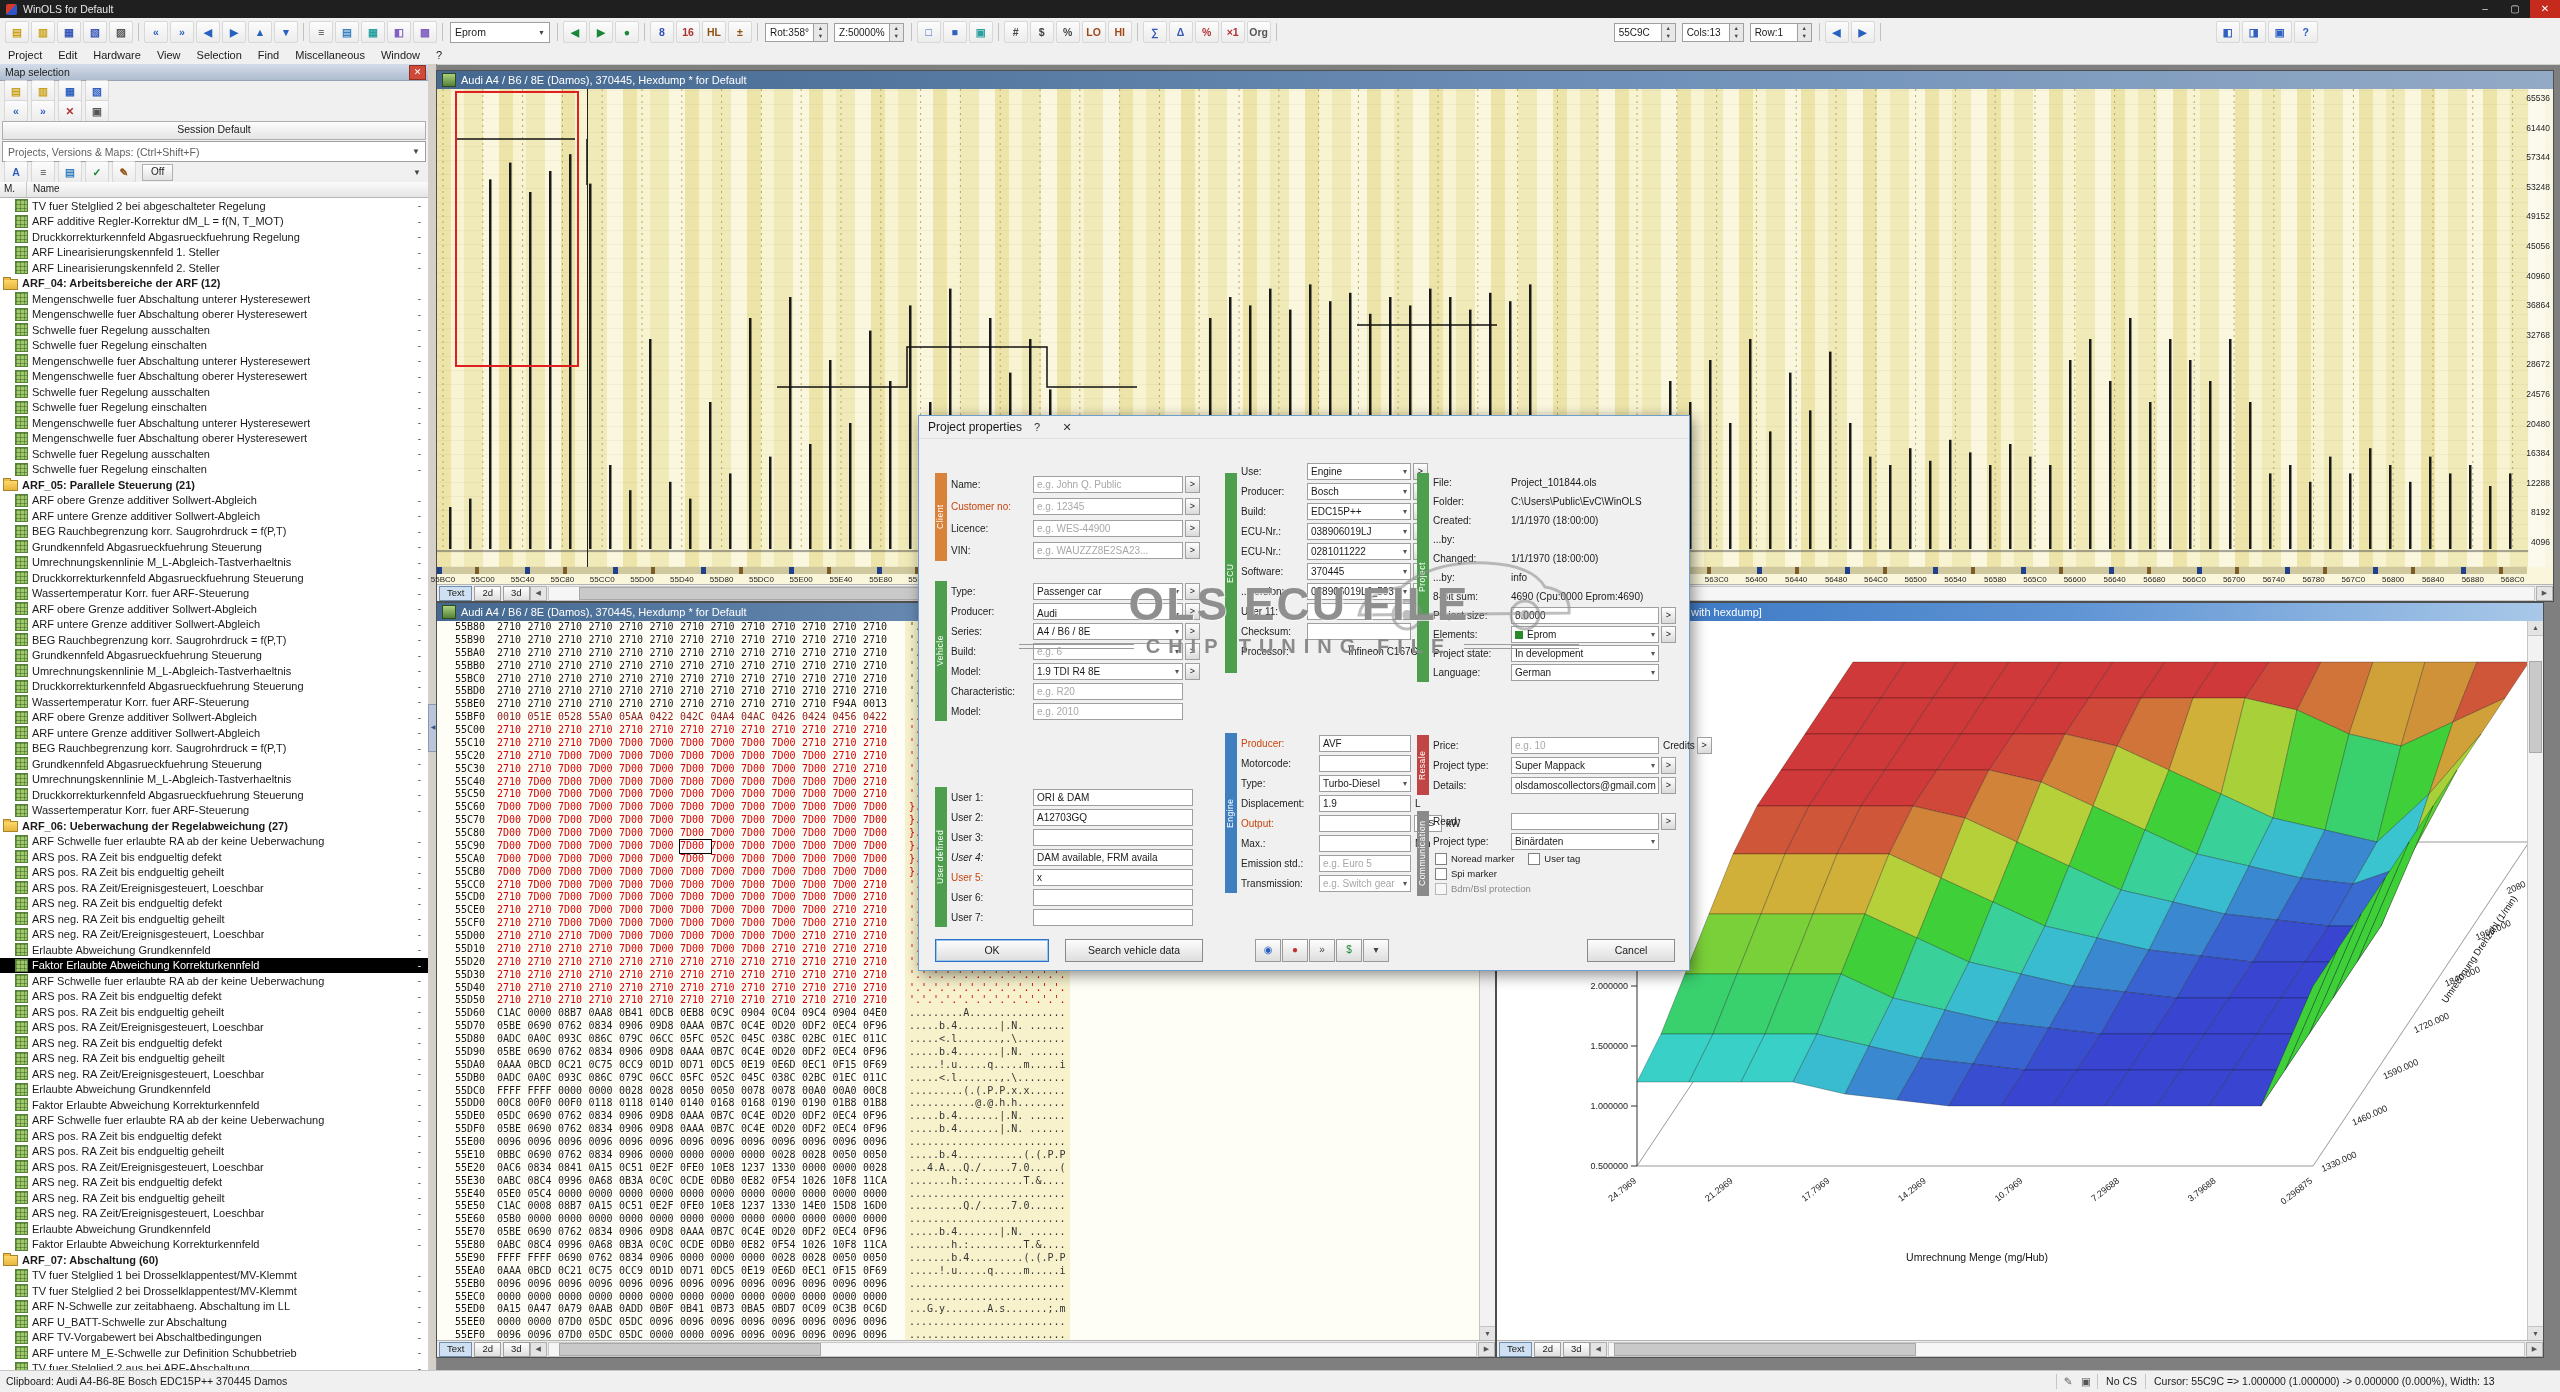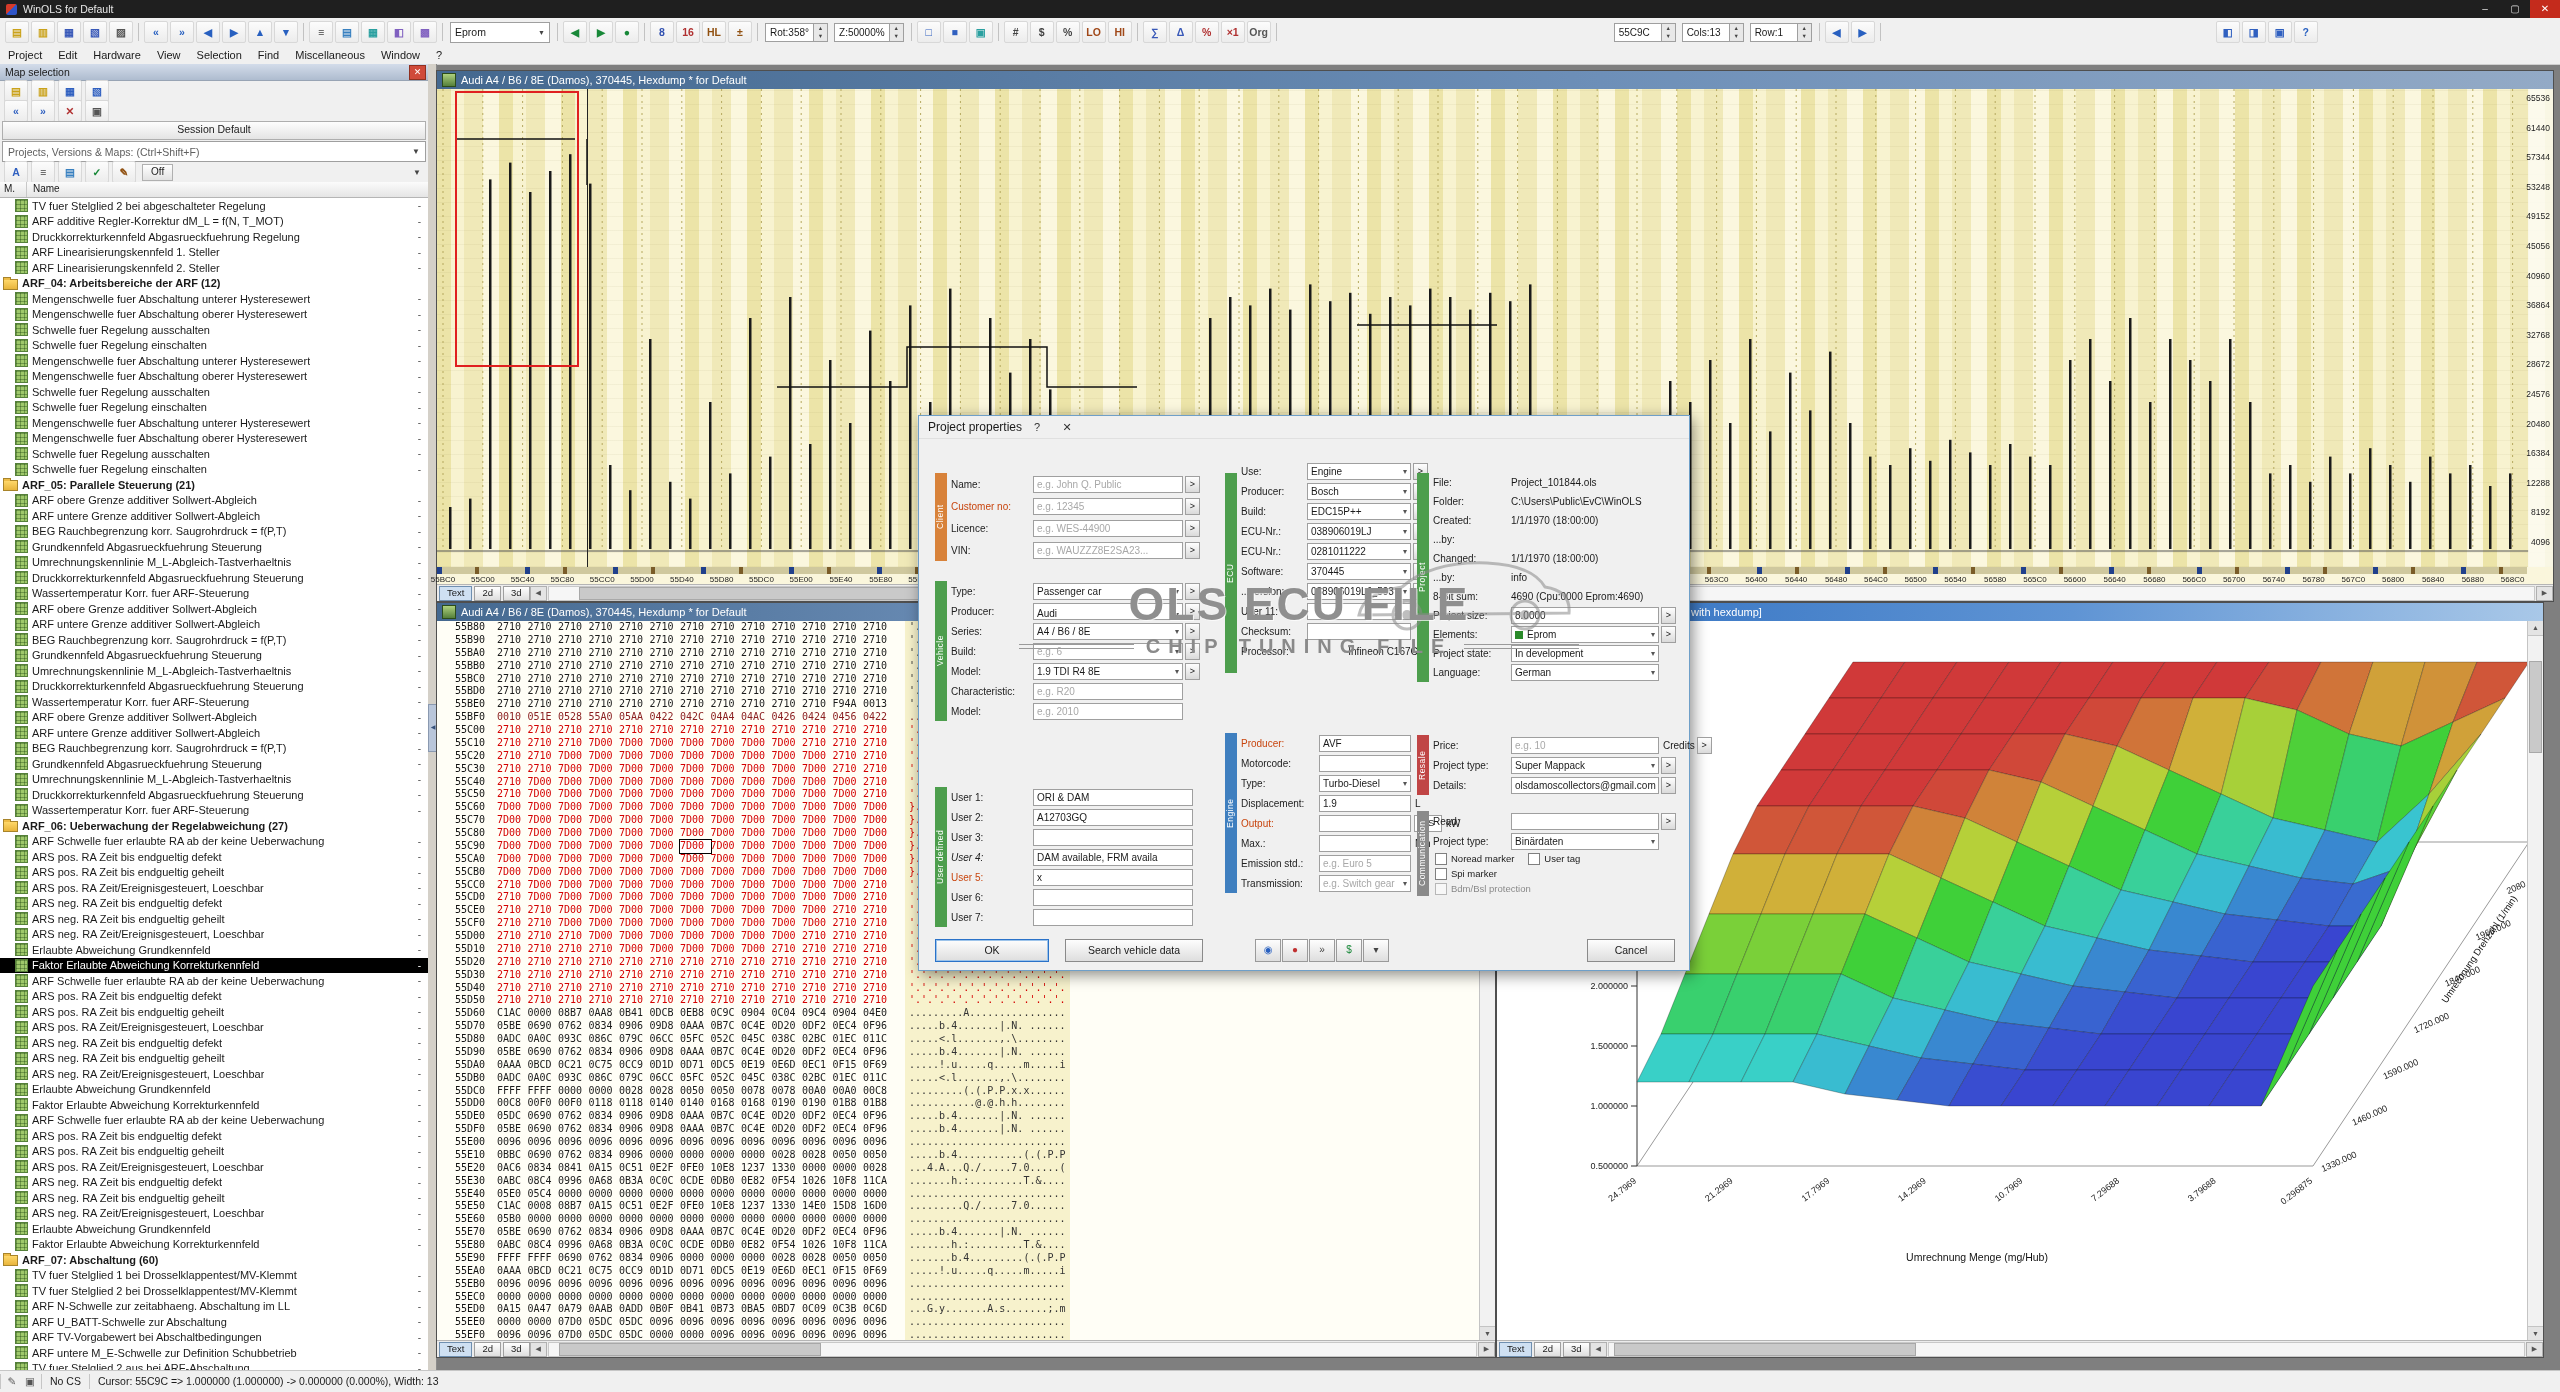--- a/index.html
+++ b/index.html
@@ -1605,19 +1605,20 @@
       <div class="ibtn" style="left: 336px; top: 500px; color: rgb(40, 96, 192);">◉</div>
       <div class="ibtn" style="left: 363px; top: 500px; color: rgb(192, 48, 48);">●</div>
       <div class="ibtn" style="left: 390px; top: 500px; color: rgb(68, 68, 68);">»</div>
       <div class="ibtn" style="left: 417px; top: 500px; color: rgb(24, 136, 56);">$</div>
       <div class="ibtn" style="left: 444px; top: 500px; color: rgb(68, 68, 68);">▾</div>
       <div class="dbtn" style="left: 668px; top: 500px; width: 86px;">Cancel</div>
     </div>
 </div>
 
 <div id="status">
+  <span class="scell sleft">Clipboard: Audi A4-B6-8E Bosch EDC15P++ 370445 Damos</span>
   <span class="scell" id="statusicons" style="display:flex;padding:0 2px">
       <span class="sic">✎</span>
       <span class="sic">▣</span>
     </span>
   <span class="scell">No CS</span>
   <span class="scell" style="width:398px">Cursor: 55C9C =&gt; 1.000000 (1.000000) -&gt; 0.000000 (0.000%), Width: 13</span>
 </div>
 
 </body></html>

